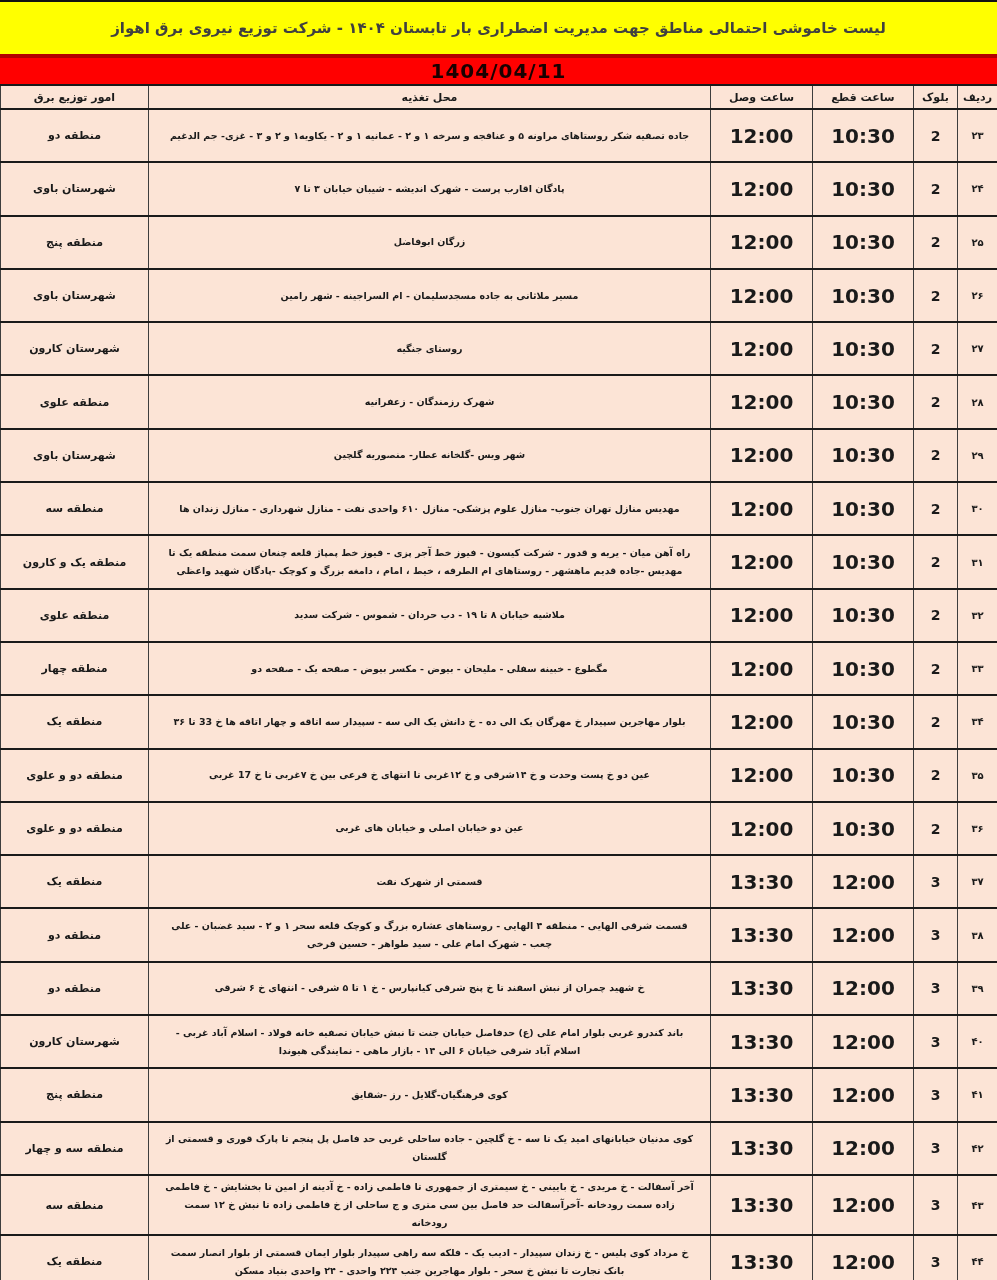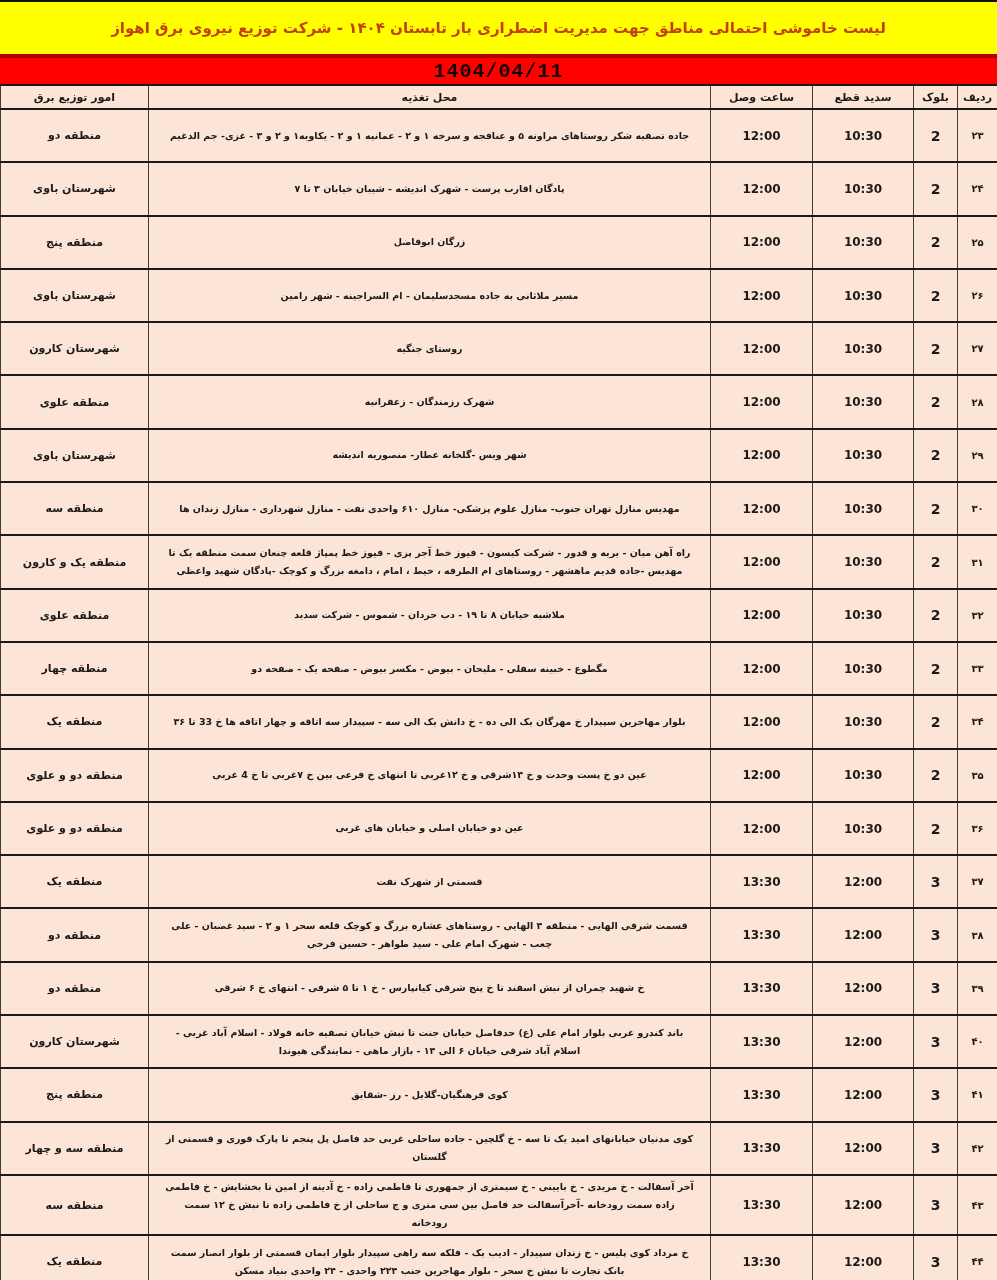--- a/index.html
+++ b/index.html
@@ -8,30 +8,29 @@
   .page {
     width: 997px; height: 1280px;
     background: #ffffff;
     border-top: 2px solid #111;
     overflow: hidden;
   }
   .banner {
     width: 100%; height: 52px;
     background: #ffff00;
     display: flex; align-items: center; justify-content: center;
-    font-size: 15px; font-weight: bold; color: #c2410c;
+    font-size: 15px; font-weight: bold; color: #404040;
   }
   .date-bar {
     width: 100%; height: 30px;
     background: #ff0000;
     border-top: 4px solid #b30000;
     display: flex; align-items: center; justify-content: center;
     font-size: 20px; font-weight: bold; color: #1a0000;
     letter-spacing: 1px;
-    font-family: Liberation Mono, monospace;
   }
   table.schedule {
     width: 997px;
     border-collapse: collapse;
     table-layout: fixed;
     direction: rtl;
     background: #fce4d6;
   }
   .schedule col.c-num     { width: 40px; }
   .schedule col.c-block   { width: 44px; }
@@ -48,21 +47,21 @@
     text-align: center;
     vertical-align: middle;
     color: #1a1a1a;
     font-weight: bold;
     overflow: hidden;
   }
   .schedule th { height: 24px; font-size: 11px; }
   .schedule td { height: 53.3px; }
   td.cell-num     { font-size: 10px; }
   td.cell-block   { font-size: 14px; font-family: "DejaVu Sans", sans-serif; }
-  td.cell-cut, td.cell-restore { font-size: 12px; }
+  td.cell-cut, td.cell-restore { font-size: 20px; }
   td.cell-loc     { font-size: 9.5px; line-height: 1.9; padding: 2px 16px; text-align: center; }
   td.cell-area    { font-size: 11px; padding: 12px 4px; }
 </style>
 </head>
 <body>
 
 <div class="page">
 
   <div class="banner">
     <span dir="rtl">لیست خاموشی احتمالی مناطق جهت مدیریت اضطراری بار تابستان ۱۴۰۴ - شرکت توزیع نیروی برق اهواز</span>
@@ -78,21 +77,21 @@
         <col class="c-block">
         <col class="c-cut">
         <col class="c-restore">
         <col class="c-loc">
         <col class="c-area">
     </colgroup>
     <thead>
       <tr>
         <th>ردیف</th>
         <th>بلوک</th>
-        <th>سدید قطع</th>
+        <th>ساعت قطع</th>
         <th>ساعت وصل</th>
         <th>محل تغذیه</th>
         <th>امور توزیع برق</th>
       </tr>
     </thead>
     <tbody>
 
         <tr>
           <td class="cell-num">۲۳</td>
           <td class="cell-block">2</td>
@@ -145,21 +144,21 @@
           <td class="cell-restore">12:00</td>
           <td class="cell-loc">شهرک رزمندگان - زعفرانیه</td>
           <td class="cell-area">منطقه علوی</td>
         </tr>
 
         <tr>
           <td class="cell-num">۲۹</td>
           <td class="cell-block">2</td>
           <td class="cell-cut">10:30</td>
           <td class="cell-restore">12:00</td>
-          <td class="cell-loc">شهر ویس -گلخانه عطار- منصوریه اندیشه</td>
+          <td class="cell-loc">شهر ویس -گلخانه عطار- منصوریه گلچین</td>
           <td class="cell-area">شهرستان باوی</td>
         </tr>
 
         <tr>
           <td class="cell-num">۳۰</td>
           <td class="cell-block">2</td>
           <td class="cell-cut">10:30</td>
           <td class="cell-restore">12:00</td>
           <td class="cell-loc">مهدیس منازل تهران جنوب- منازل علوم پزشکی- منازل ۶۱۰ واحدی نفت - منازل شهرداری - منازل زندان ها</td>
           <td class="cell-area">منطقه سه</td>
@@ -199,21 +198,21 @@
           <td class="cell-restore">12:00</td>
           <td class="cell-loc">بلوار مهاجرین سپیدار خ مهرگان یک الی ده - خ دانش یک الی سه - سپیدار سه اتاقه و چهار اتاقه ها خ 33 تا ۳۶</td>
           <td class="cell-area">منطقه یک</td>
         </tr>
 
         <tr>
           <td class="cell-num">۳۵</td>
           <td class="cell-block">2</td>
           <td class="cell-cut">10:30</td>
           <td class="cell-restore">12:00</td>
-          <td class="cell-loc">عین دو خ پست وحدت و خ ۱۴شرقی و خ ۱۲غربی تا انتهای خ فرعی بین خ ۷غربی تا خ 4 غربی</td>
+          <td class="cell-loc">عین دو خ پست وحدت و خ ۱۴شرقی و خ ۱۲غربی تا انتهای خ فرعی بین خ ۷غربی تا خ 17 غربی</td>
           <td class="cell-area">منطقه دو و علوی</td>
         </tr>
 
         <tr>
           <td class="cell-num">۳۶</td>
           <td class="cell-block">2</td>
           <td class="cell-cut">10:30</td>
           <td class="cell-restore">12:00</td>
           <td class="cell-loc">عین دو خیابان اصلی و خیابان های غربی</td>
           <td class="cell-area">منطقه دو و علوی</td>

